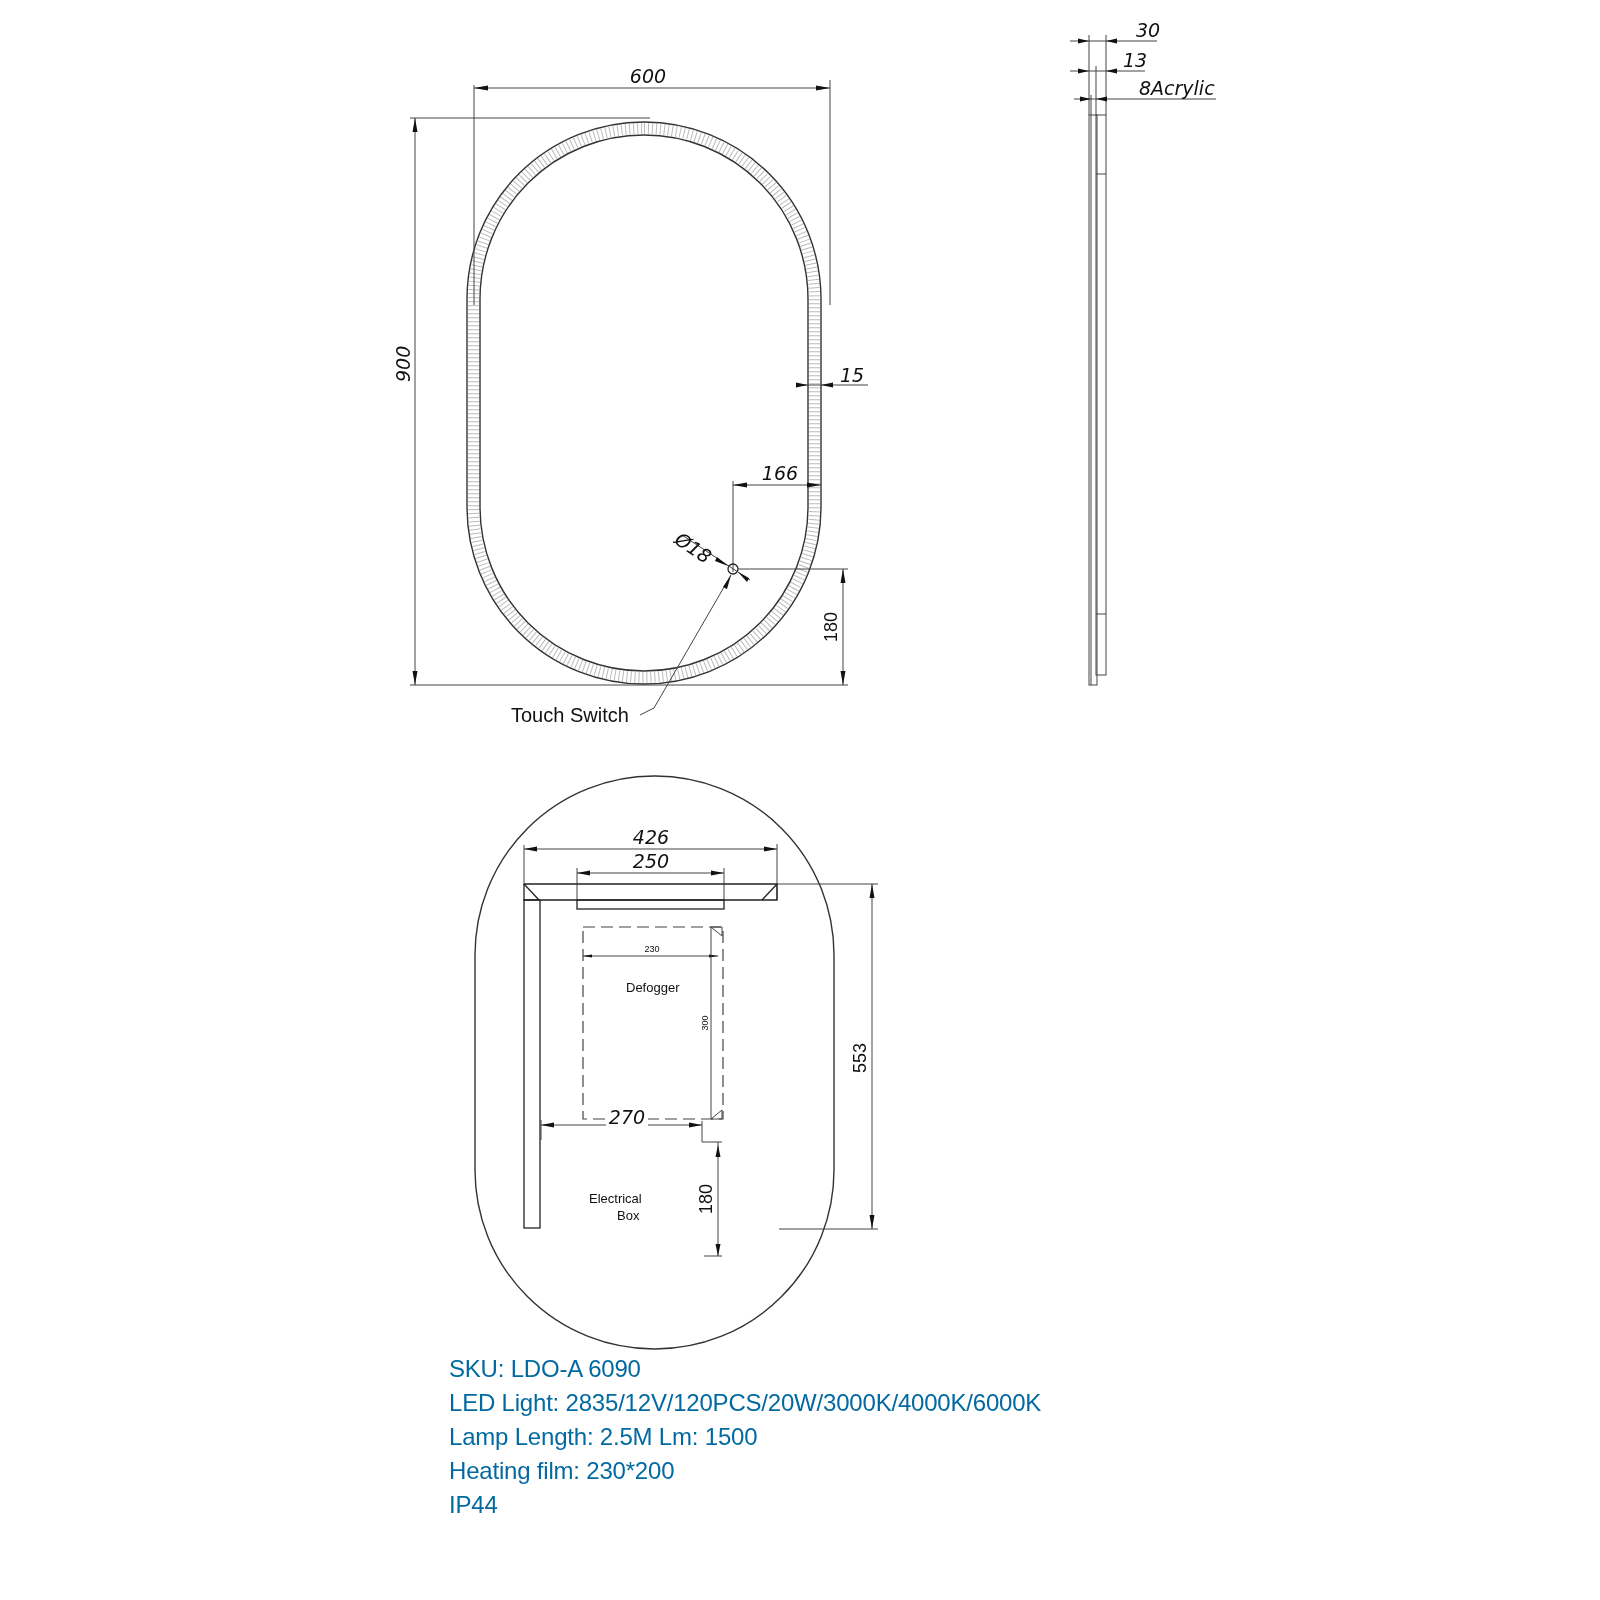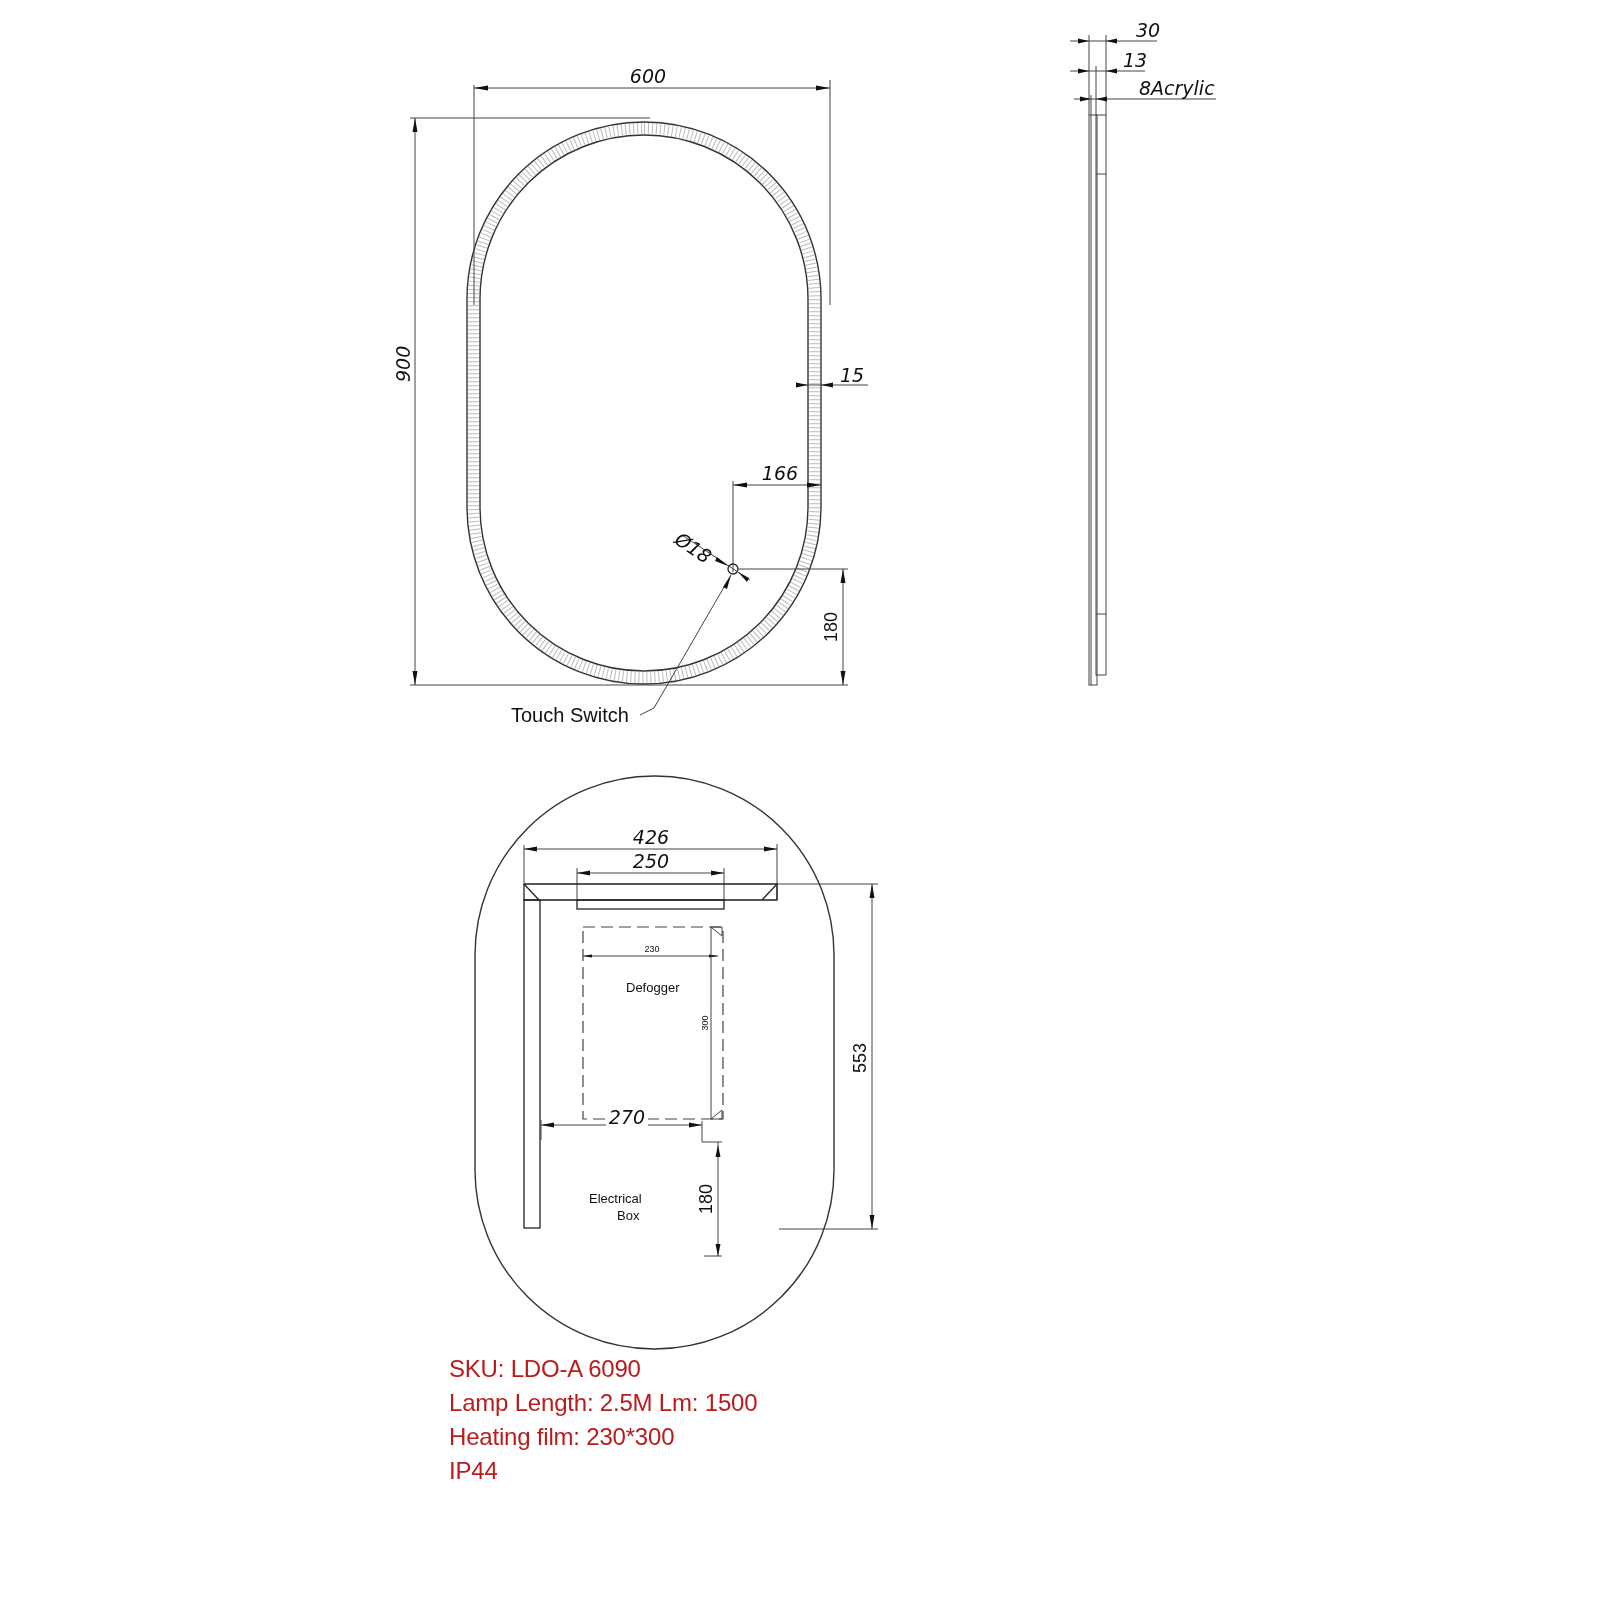--- a/index.html
+++ b/index.html
@@ -10,21 +10,21 @@
     .dash { stroke: #444; stroke-width: 1.2; fill: none; stroke-dasharray: 12 6; }
     .frame { stroke: #333; stroke-width: 1.4; fill: none; }
     .sand { stroke: #bbb; stroke-width: 11; fill: none; stroke-dasharray: 1 3; }
     .dim { font-family: "DejaVu Sans", sans-serif; font-style: italic; font-size: 19px; fill: #111; transform-box: fill-box; }
     .dim-cond { font-family: "Liberation Sans", sans-serif; font-size: 18px; fill: #111; }
     .lbl { font-family: "Liberation Sans", sans-serif; font-size: 20px; fill: #111; }
     .lbl-sm { font-family: "Liberation Sans", sans-serif; font-size: 13px; fill: #111; }
     .lbl-xs { font-family: "Liberation Sans", sans-serif; font-size: 9px; fill: #111; }
     .arrow { fill: #111; }
     #specs { position: absolute; left: 449px; top: 1352px; margin: 0; padding: 0; list-style: none; }
-    #specs li { font-family: "Liberation Sans", sans-serif; font-size: 24px; line-height: 34px; color: #b91c1c; white-space: nowrap; letter-spacing: -0.2px; }
+    #specs li { font-family: "Liberation Sans", sans-serif; font-size: 24px; line-height: 34px; color: #0369a1; white-space: nowrap; letter-spacing: -0.2px; }
   </style>
 </head>
 <body>
 
 <svg id="drawing" viewBox="0 0 1600 1600" xmlns="http://www.w3.org/2000/svg">
 
   <g>
 
     <rect class="sand" x="473.5" y="128.5" width="341" height="549" rx="170.5" ry="170.5"></rect>
 
@@ -161,16 +161,17 @@
     <polygon class="arrow" points="718,1256 715.5,1244 720.5,1244"></polygon>
     <text class="dim-cond" x="0" y="0" text-anchor="middle" transform="translate(718,1199) rotate(-90) translate(0,-6)">180</text>
 
     <text class="lbl-sm" x="589" y="1203">Electrical</text>
     <text class="lbl-sm" x="617" y="1220">Box</text>
   </g>
 </svg>
 
 <ul id="specs">
   <li>SKU: LDO-A 6090</li>
+  <li>LED Light: 2835/12V/120PCS/20W/3000K/4000K/6000K</li>
   <li>Lamp Length: 2.5M  Lm: 1500</li>
-  <li>Heating film: 230*300</li>
+  <li>Heating film: 230*200</li>
   <li>IP44</li>
 </ul>
 
 </body></html>

